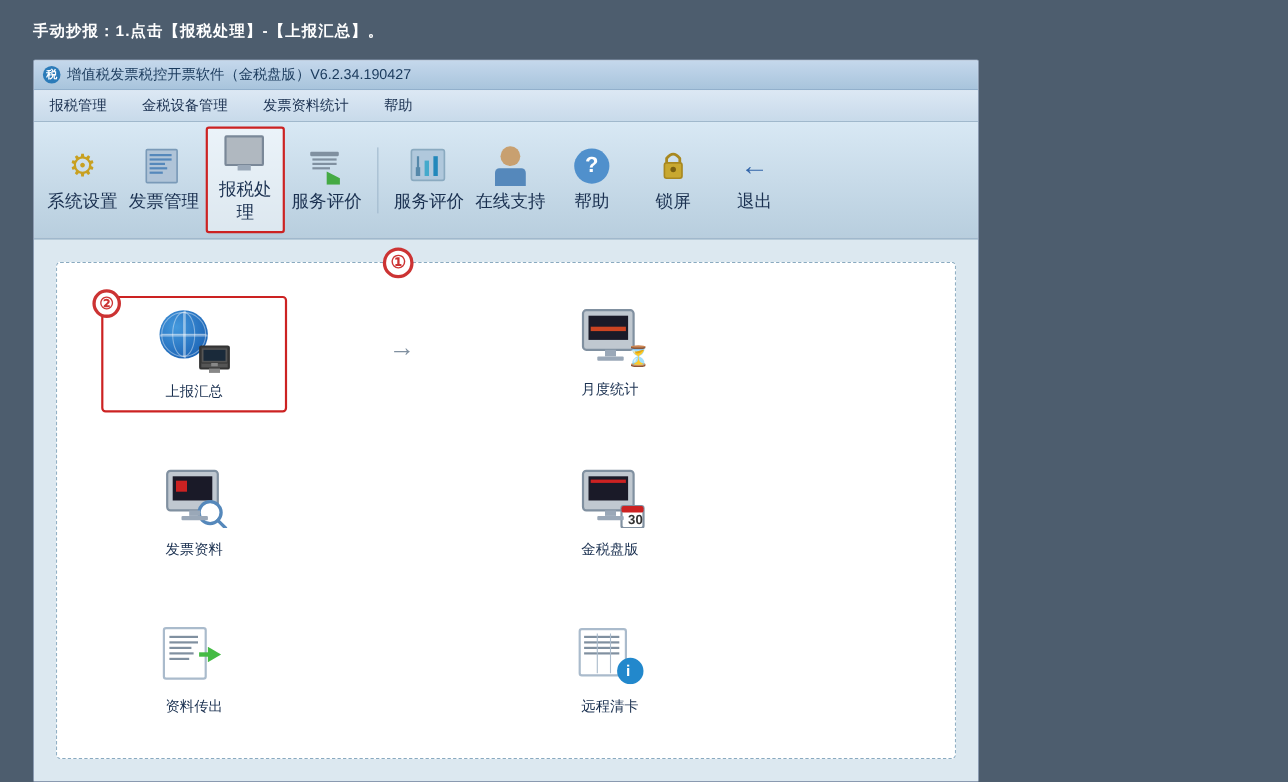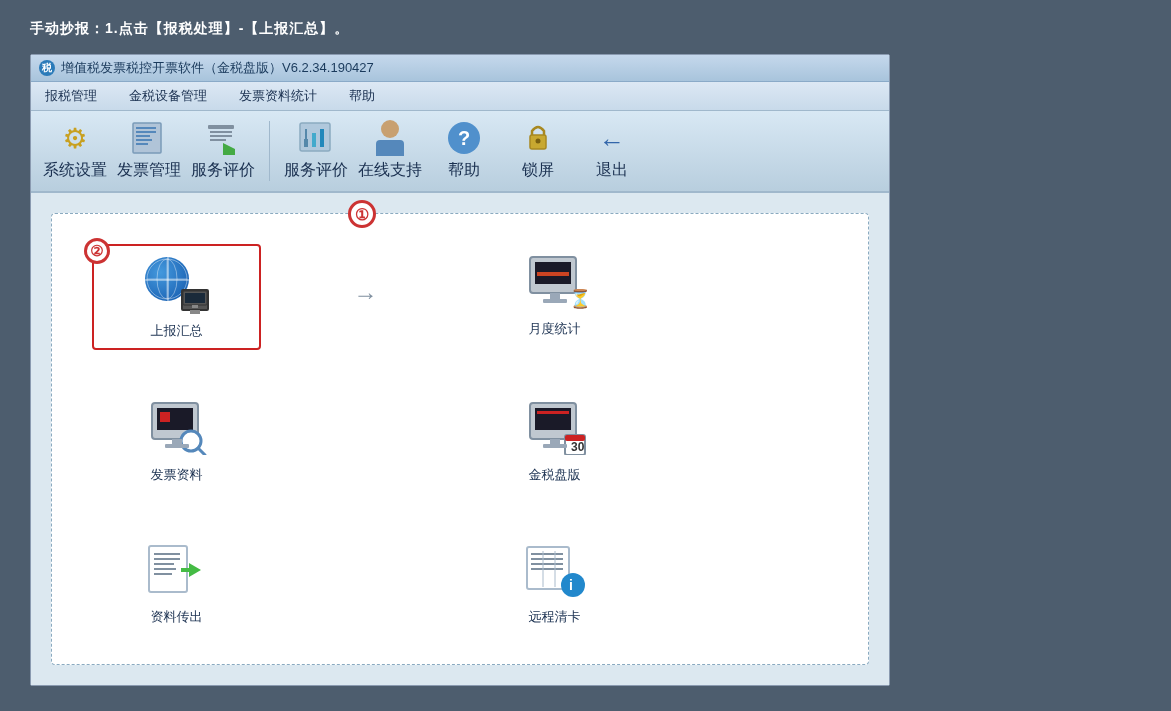--- a/index.html
+++ b/index.html
@@ -351,20 +351,28 @@
             <rect x="5" y="6" width="20" height="2" fill="#5588bb"></rect>
             <rect x="5" y="10" width="20" height="2" fill="#5588bb"></rect>
             <rect x="5" y="14" width="14" height="2" fill="#5588bb"></rect>
             <rect x="5" y="18" width="16" height="2" fill="#5588bb"></rect>
             <rect x="5" y="22" width="12" height="2" fill="#5588bb"></rect>
           </svg>
         </div>
         <span class="btn-label">发票管理</span>
       </div>
 
+      <div class="toolbar-btn active-btn">
+        <div class="btn-icon">
+          <div class="taxprocess-icon-container">
+            <div class="taxprocess-monitor"></div>
+          </div>
+        </div>
+        <span class="btn-label">报税处理</span>
+      </div>
 
       <div class="toolbar-btn">
         <div class="btn-icon">
           <svg width="36" height="34" viewBox="0 0 36 34">
             <rect x="3" y="4" width="26" height="4" rx="1" fill="#8090a0"></rect>
             <rect x="5" y="10" width="22" height="2" fill="#8090a0"></rect>
             <rect x="5" y="14" width="22" height="2" fill="#8090a0"></rect>
             <rect x="5" y="18" width="16" height="2" fill="#8090a0"></rect>
             <polygon points="18,22 30,28 30,34 18,34" fill="#44aa44"></polygon>
           </svg>

